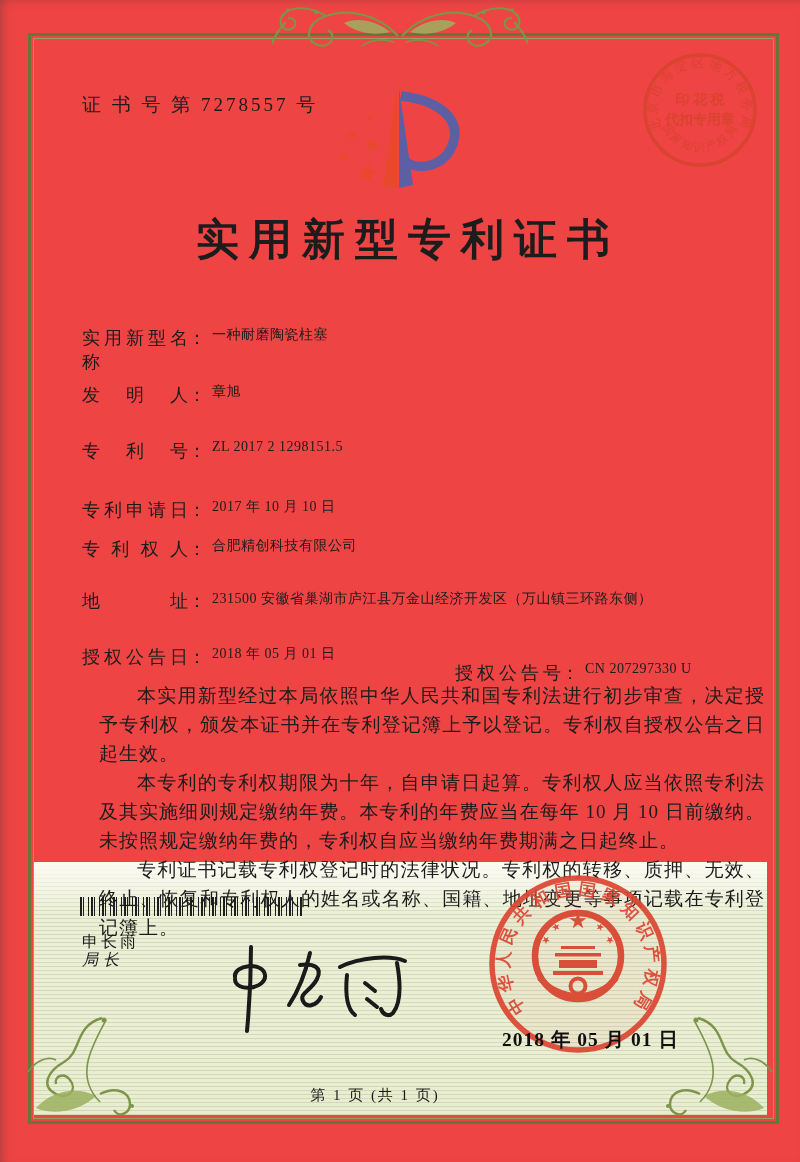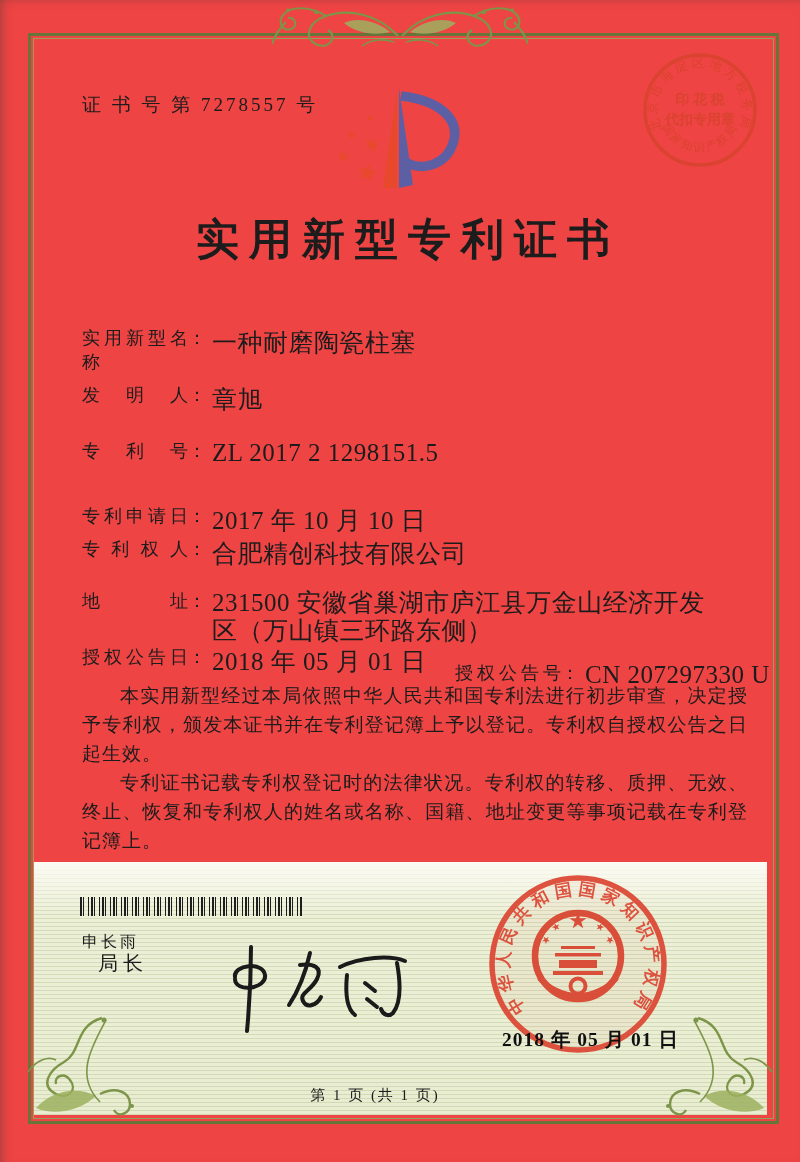--- a/index.html
+++ b/index.html
@@ -21,30 +21,30 @@
     content:"";position:absolute;left:0;top:0;right:0;height:52px;
     background:linear-gradient(#fcfbf4, rgba(252,251,244,0));
   }
   .abs{position:absolute;}
   .cert-no{left:82px;top:92px;font-size:19px;letter-spacing:3px;}
   .title{left:0;top:211px;width:100%;text-align:center;font-size:43px;font-weight:bold;letter-spacing:10px;padding-left:8px;}
   .rows{left:82px;top:326px;width:668px;font-size:18px;}
   .row{position:absolute;left:0;width:668px;}
   .row .lab{display:inline-block;width:106px;text-align:justify;text-align-last:justify;vertical-align:top;font-family:Liberation Mono, monospace;}
   .row .col{display:inline-block;vertical-align:top;}
-  .row .val{display:inline-block;vertical-align:top;margin-left:6px;font-size:25px;letter-spacing:.5px;}
-  .row.addr .val{width:505px;line-height:28px;font-family:Liberation Serif, serif;}
+  .row .val{display:inline-block;vertical-align:top;margin-left:6px;font-size:14px;letter-spacing:.5px;}
+  .row.addr .val{width:505px;line-height:20px;font-family:Liberation Serif, serif;}
   .grp2{position:absolute;left:373px;top:16px;white-space:nowrap;}
-  .paras{left:82px;top:681px;width:666px;font-size:19px;line-height:29px;letter-spacing:1px;text-align:justify;}
+  .paras{left:99px;top:681px;width:666px;font-size:19px;line-height:29px;letter-spacing:1px;text-align:justify;}
   .paras p{margin:0;text-indent:2em;}
   .barcode{
     left:80px;top:897px;width:222px;height:19px;
     background:repeating-linear-gradient(90deg,#1e1e1e 0 2px,transparent 2px 3px,#1e1e1e 3px 4px,transparent 4px 8px,#1e1e1e 8px 9px,transparent 9px 11px);
   }
-  .signer-title{left:98px;top:950px;font-size:20px;letter-spacing:5px;}
+  .signer-title{left:82px;top:950px;font-size:16px;letter-spacing:5px;font-style:italic;}
   .signer-name{left:82px;top:932px;font-size:16px;letter-spacing:3px;}
   .seal-date{left:502px;top:1026px;font-size:19.5px;color:#101010;z-index:5;letter-spacing:1px;font-weight:bold;}
   .footer{left:-25px;top:1086px;width:800px;text-align:center;font-size:15px;letter-spacing:2px;}
   .orn-br{transform:scaleX(-1);}
   svg{display:block;}
   .stamp-text{fill:#d8432e;}
 </style>
 </head>
 <body>
 
@@ -130,39 +130,40 @@
   <div class="abs rows">
     <div class="row" style="top:0;">
       <span class="lab">实用新型名称</span><span class="col">：</span><span class="val">一种耐磨陶瓷柱塞</span>
     </div>
     <div class="row" style="top:57px;">
       <span class="lab">发明人</span><span class="col">：</span><span class="val">章旭</span>
     </div>
     <div class="row" style="top:113px;">
       <span class="lab">专利号</span><span class="col">：</span><span class="val">ZL 2017 2 1298151.5</span>
     </div>
-    <div class="row" style="top:178px;">
+    <div class="row" style="top:172px;">
       <span class="lab">专利申请日</span><span class="col">：</span><span class="val">2017 年 10 月 10 日</span>
     </div>
     <div class="row" style="top:211px;">
       <span class="lab">专利权人</span><span class="col">：</span><span class="val">合肥精创科技有限公司</span>
     </div>
     <div class="row addr" style="top:263px;">
       <span class="lab">地址</span><span class="col">：</span><span class="val">231500 安徽省巢湖市庐江县万金山经济开发区（万山镇三环路东侧）</span>
     </div>
     <div class="row" style="top:319px;">
       <span class="lab">授权公告日</span><span class="col">：</span><span class="val">2018 年 05 月 01 日</span>
       <span class="grp2">
         <span class="lab">授权公告号</span><span class="col">：</span><span class="val">CN 207297330 U</span>
       </span>
     </div>
   </div>
 
   <div class="abs paras">
     <p>本实用新型经过本局依照中华人民共和国专利法进行初步审查，决定授予专利权，颁发本证书并在专利登记簿上予以登记。专利权自授权公告之日起生效。</p>
+    <p>本专利的专利权期限为十年，自申请日起算。专利权人应当依照专利法及其实施细则规定缴纳年费。本专利的年费应当在每年 10 月 10 日前缴纳。未按照规定缴纳年费的，专利权自应当缴纳年费期满之日起终止。</p>
     <p>专利证书记载专利权登记时的法律状况。专利权的转移、质押、无效、终止、恢复和专利权人的姓名或名称、国籍、地址变更等事项记载在专利登记簿上。</p>
   </div>
 
   <div class="abs barcode"></div>
 
   <div class="abs signer-title">局长</div>
   <div class="abs signer-name">申长雨</div>
 
   <svg class="abs" style="left:205px;top:935px;" width="215" height="105" viewBox="0 0 215 105">
     <g fill="none" stroke="#1a1a1a" stroke-width="4" stroke-linecap="round">

